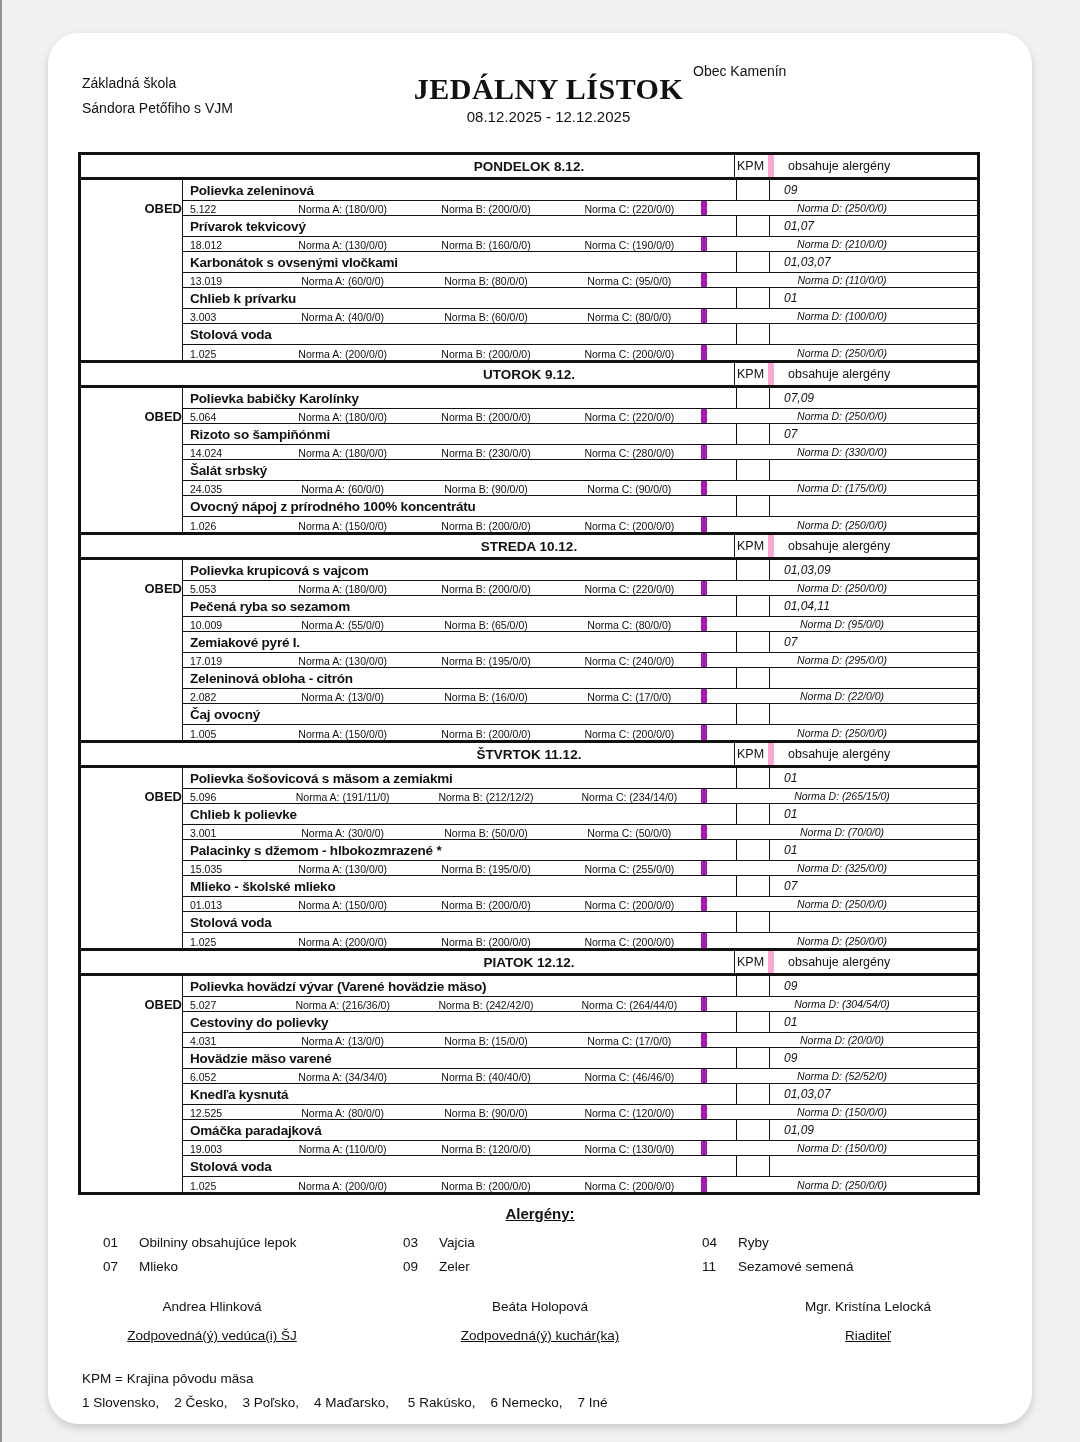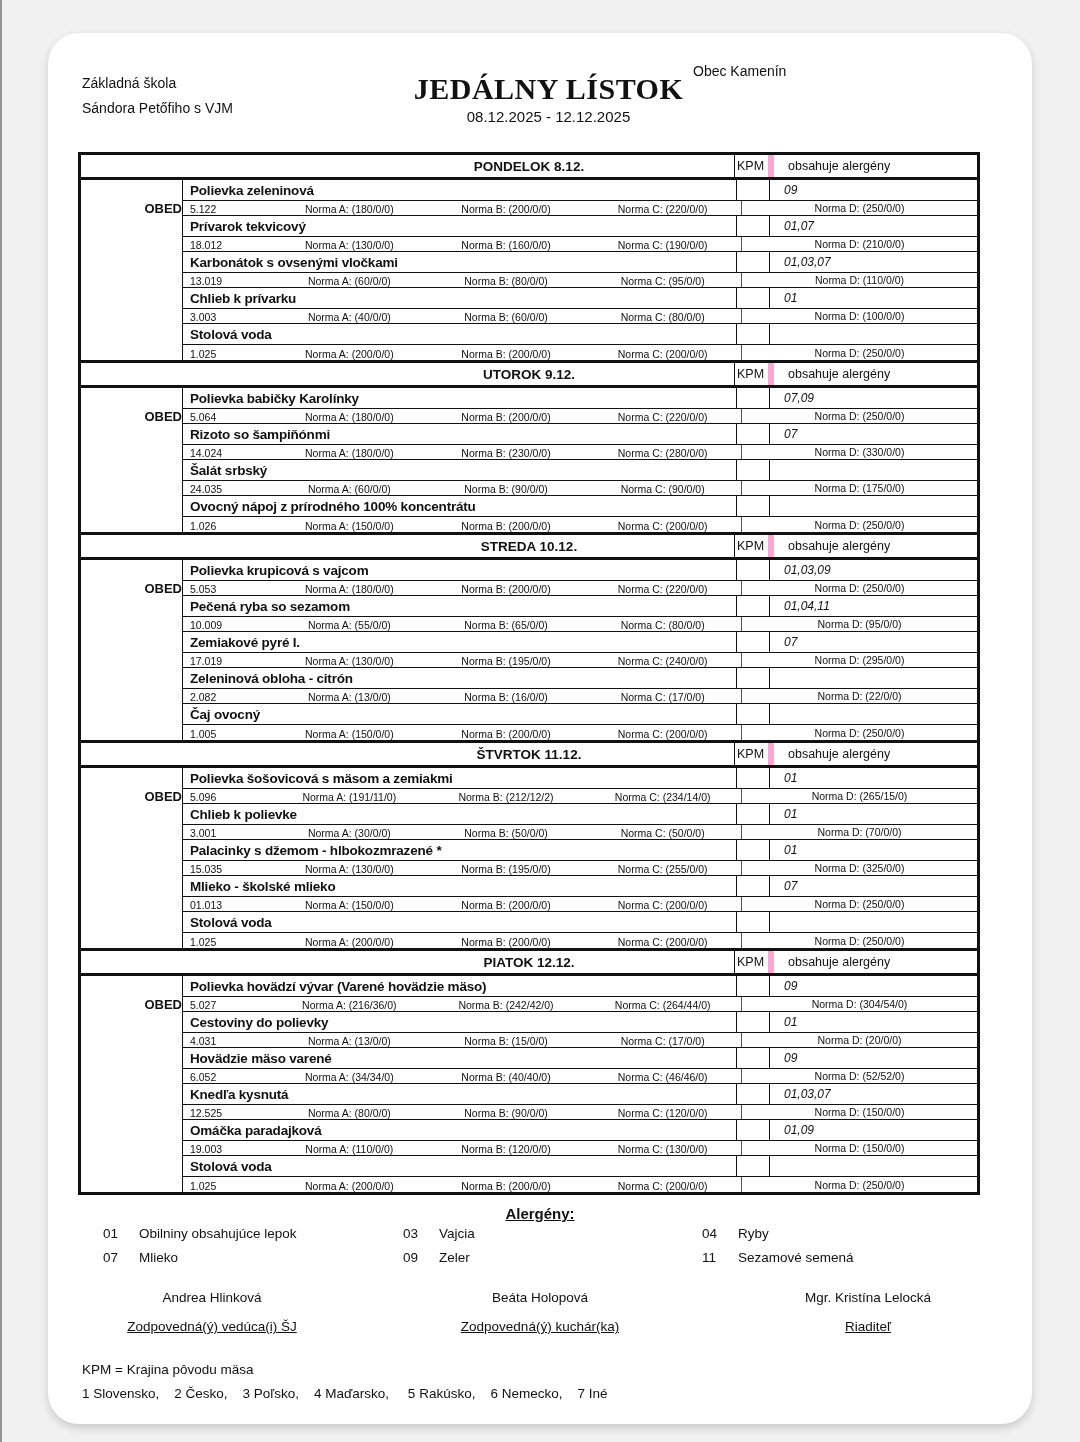--- a/index.html
+++ b/index.html
@@ -80,30 +80,30 @@
     width: 208px; border-left: 1px solid #111;
     font-style: italic; font-size: 12px; padding-left: 14px;
     display: flex; align-items: center;
   }
 
   .norma-row { display: flex; height: 15px; border-bottom: 1px solid #111; font-size: 10.5px; }
   .nleft { flex: 1; display: flex; align-items: flex-end; white-space: nowrap; margin-top: 8px; }
   .ncode { width: 88px; padding-left: 7px; }
   .nx { flex: 1; text-align: center; }
   .nd {
-    width: 236px; border-left: 1px solid #a21caf;
-    display: flex; align-items: center; justify-content: center; white-space: nowrap;
+    width: 276px; border-left: 6px solid #a21caf;
+    display: flex; align-items: center; justify-content: center; white-space: nowrap; font-style: italic;
   }
   .dish:last-child .norma-row { border-bottom: none; }
 
   
   .allergens-sec { margin-top: 10px; }
   .allerg-heading {
     text-align: center; font-size: 15px; font-weight: bold;
-    text-decoration: underline; 
+    text-decoration: underline; margin-bottom: 9px;
   }
   .alg-grid {
     display: grid; grid-template-columns: 300px 299px auto;
     padding-left: 55px; font-size: 13.5px; line-height: 24px;
   }
   .alg-code { display: inline-block; width: 36px; }
 
   
   .signatures {
     margin-top: 20px;

